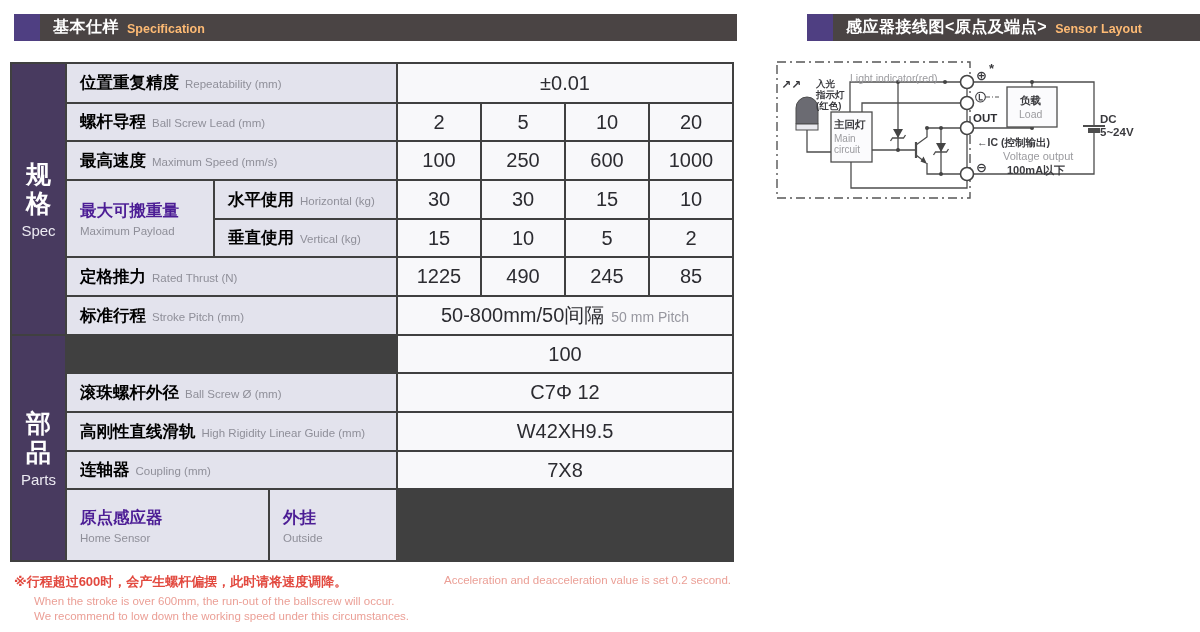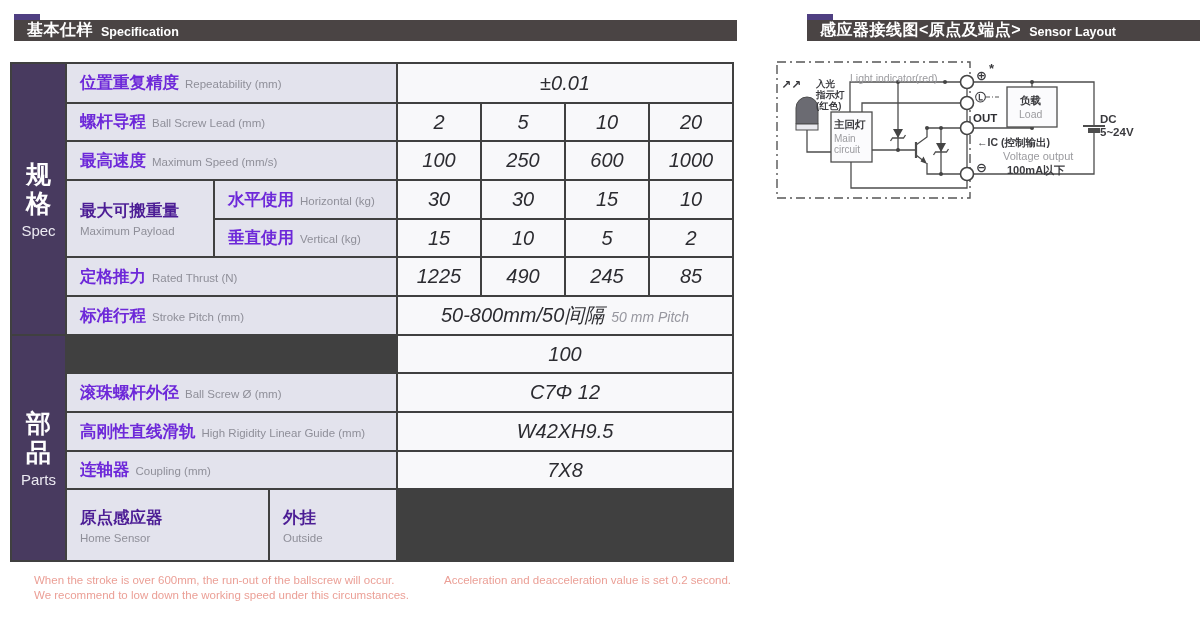--- a/index.html
+++ b/index.html
@@ -1,49 +1,49 @@
 <!DOCTYPE html>
 <html><head>
 <meta charset="utf-8">
 <style>
   * { margin:0; padding:0; box-sizing:border-box; }
   html,body { width:1200px; height:632px; background:#ffffff;
     font-family:"Liberation Sans","DejaVu Sans",sans-serif; }
   body { position:relative; overflow:hidden; }
 
   
-  .hdr { position:absolute; top:14px; height:27px; display:flex;flex-direction:column; }
+  .hdr { position:absolute; top:14px; height:27px; display:flex; }
   .hdr-left  { left:14px;  width:723px; }
   .hdr-right { left:776px; width:424px;padding-left:31px; }
   .hdr .sq  { width:26px; height:27px; background:#4f3f82; }
   .hdr .bar { flex:1; background:#4a4444; display:flex; align-items:center; padding-left:13px; }
   .hdr .cn { color:#ffffff; font-weight:700; font-size:16px; letter-spacing:.5px; }
-  .hdr .en { color:#ffffff; font-weight:600; font-size:12.5px; margin-left:8px; padding-top:2px; }
+  .hdr .en { color:#fdba74; font-weight:600; font-size:12.5px; margin-left:8px; padding-top:2px; }
 
   
   .spec-table { position:absolute; left:10px; top:62px;
     display:grid;
     grid-template-columns:53px 146px 53px 126px 82px 82px 82px 82px;
     grid-template-rows:38px 36px 37px 37px 36px 37px 37px 36px 37px 37px 36px 70px;
     gap:2px; padding:2px; background:#404040; width:max-content; }
   .side { background:#483a5f; color:#fff; display:flex; flex-direction:column;
     align-items:center; justify-content:center; }
   .side .cn { width:27px; text-align:center; font-size:25px; font-weight:700;
     line-height:1.18; word-break:break-all; }
   .side .en { font-size:15px; margin-top:3px; color:#eceaf2; }
   .lbl { background:#e3e3ed; display:flex; align-items:center; padding-left:13px; overflow:hidden; }
   .lbl .line { white-space:nowrap; }
-  .lbl .cn { font-size:16.5px; font-weight:700; color:#6d28d9; }
+  .lbl .cn { font-size:16.5px; font-weight:700; color:#000000; }
   .lbl .en { font-size:11.5px; color:#8f8f99; margin-left:6px; }
   .lbl-block { background:#e3e3ed; display:flex; flex-direction:column; justify-content:center;
     padding-left:13px; }
   .lbl-block .cn { font-size:16.5px; font-weight:700; color:#4c1d95; }
   .lbl-block .en { font-size:11.5px; color:#8f8f99; margin-top:3px; }
   .val { background:#f8f8fa; display:flex; align-items:center; justify-content:center;
-    font-size:20px; color:#2c2c31;font-style:italic; }
+    font-size:20px; color:#2c2c31; }
   .val .sub { font-size:14px; color:#97979f; margin-left:7px; padding-top:3px; }
 
   
   .note { position:absolute; }
   .note-1 { left:14px; top:573px; }
   .note-2 { left:424px; top:573px; }
   .note .cn { color:#e2493f; font-size:13px; font-weight:700; margin-bottom:3px; }
   .note .en { color:#eb9f96; font-size:11.5px; line-height:15px; margin-left:20px; }
 
   
@@ -240,18 +240,19 @@
     <text x="227" y="104" font-size="11" class="t-gray">Voltage output</text>
     <text x="231" y="118" font-size="11" class="t-dark">100mA以下</text>
     <text x="244" y="48" font-size="10.5" class="t-dark">负载</text>
     <text x="243" y="62" font-size="10.5" class="t-gray">Load</text>
     <text x="324" y="67" font-size="11.5" class="t-dark">DC</text>
     <text x="324" y="80" font-size="11.5" class="t-dark">5~24V</text>
   </svg>
 </div>
 
 <div class="note note-1">
+  <div class="cn">※行程超过600时，会产生螺杆偏摆，此时请将速度调降。</div>
   <div class="en">When the stroke is over 600mm, the run-out of the ballscrew will occur.</div>
   <div class="en">We recommend to low down the working speed under this circumstances.</div>
 </div>
 <div class="note note-2">
   <div class="en">Acceleration and deacceleration value is set 0.2 second.</div>
 </div>
 
 </body></html>

